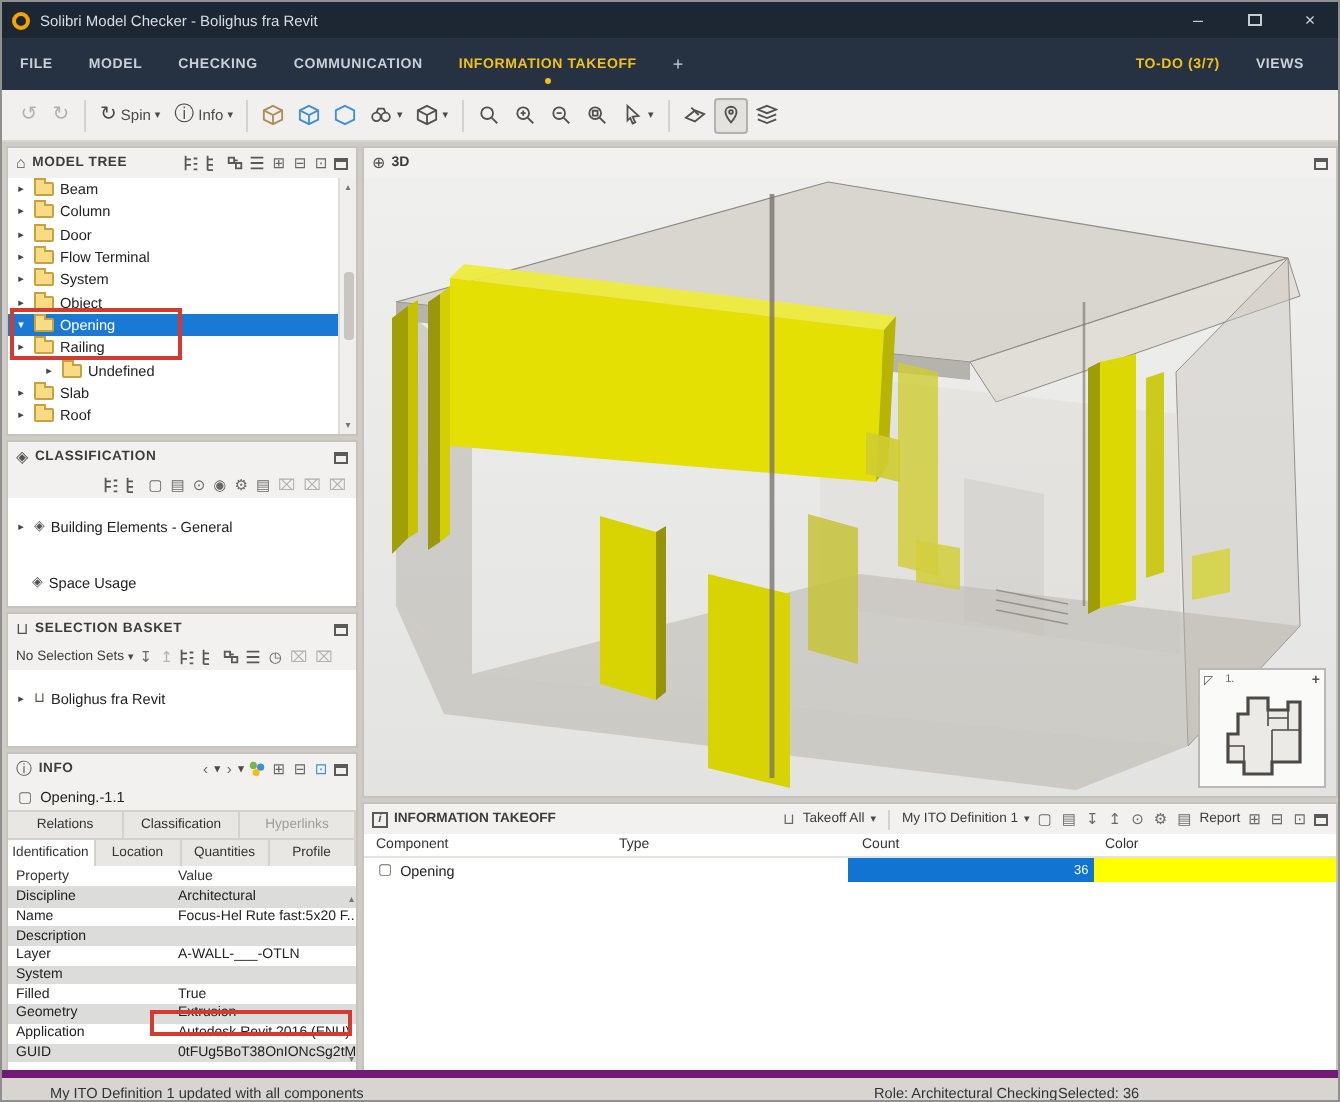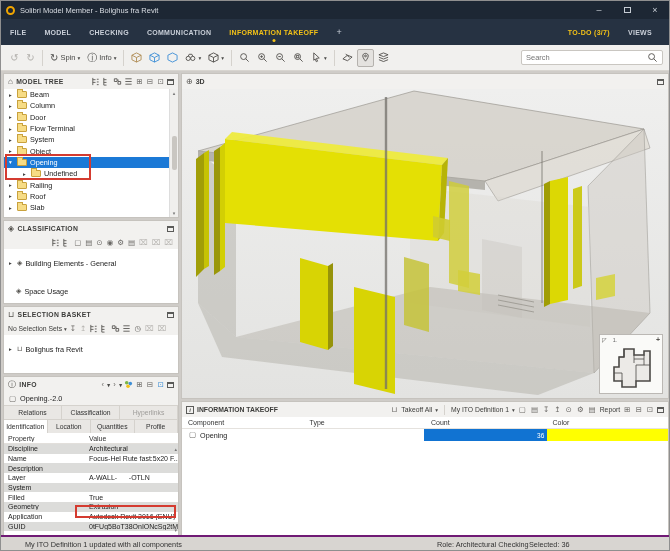--- a/index.html
+++ b/index.html
@@ -88,35 +88,35 @@
   .takeoff{position:absolute;left:180px;top:400px;width:488px;height:135px;background:#fff;border:1px solid #c6c3be;display:flex;flex-direction:column}
   .tohead{height:15px;background:#f2f1ef;display:flex;align-items:center;font-size:6.8px;font-weight:bold;padding:0 4px;gap:3px;color:#3c3c3a;flex-shrink:0}
   .tohead .right{margin-left:auto;display:flex;align-items:center;gap:3px;font-weight:normal}
   .sqi{width:8px;height:8px;border:1px solid #5a5a58;font-size:6px;display:flex;align-items:center;justify-content:center;color:#5a5a58;font-style:italic;flex-shrink:0}
   .tocols{display:flex;height:12px;align-items:center;font-size:7px;color:#333;border-bottom:1px solid #e5e2de;flex-shrink:0}
   .tocols>div{flex:1;padding-left:6px}
   .torow{display:flex;height:12px;align-items:center;font-size:7.2px;color:#222;flex-shrink:0}
   .torow>div{flex:1;height:100%;display:flex;align-items:center;padding-left:6px;gap:3px}
   .count-cell{background:#1173d2;color:#fff;justify-content:flex-end;padding-right:3px;font-size:6.5px}
   
-  .statusbar{position:absolute;left:0;right:0;bottom:0;height:15px;background:#d8d5d1;border-top:2px solid #701a75;font-size:7.3px;color:#333}
+  .statusbar{position:absolute;left:0;right:0;bottom:0;height:15px;background:#d8d5d1;border-top:4px solid #701a75;font-size:7.3px;color:#333}
   .sb-msg{position:absolute;left:24px;top:3px}
   .sb-role{position:absolute;left:436px;top:3px}
   .sb-sel{position:absolute;left:528px;top:3px}
   
   .anno{position:absolute;border:2px solid #d43b30;pointer-events:none;z-index:50}
   #anno1{left:4px;top:153px;width:86px;height:26px}
   #anno2{left:74px;top:504px;width:101px;height:13px}
 </style>
 </head>
 <body>
 
 <div class="titlebar">
   <span class="logo"></span>
-  <span>Solibri Model Member - Bolighus fra Revit</span>
+  <span>Solibri Model Checker - Bolighus fra Revit</span>
   <div class="win-controls">
     <span class="win-btn">–</span>
     <span class="win-btn">
         <span class="wmax"></span>
       </span>
     <span class="win-btn">×</span>
   </div>
 </div>
 
 <div class="menubar">
@@ -227,27 +227,20 @@
         <circle cx="6" cy="4.3" r="1"></circle>
       </svg>
   </span>
   <span class="tbtn">
     <svg class="mini" viewBox="0 0 12 12">
         <path d="M6 1 11 3 6 5 1 3Z"></path>
         <path d="M1 5.7 6 7.7 11 5.7"></path>
         <path d="M1 8.4 6 10.4 11 8.4"></path>
       </svg>
   </span>
-  <div class="search-box">
-    <input type="text" placeholder="Search" style="">
-    <svg class="mini" viewBox="0 0 12 12">
-        <circle cx="5" cy="5" r="3.2"></circle>
-        <path d="M7.4 7.4 10.5 10.5"></path>
-      </svg>
-  </div>
 </div>
 
 <div class="panel" style="top:72px;height:145px">
   <div class="phead">
     <span class="pico">⌂</span>
     <span>MODEL TREE</span>
     <span class="sp"></span>
     <span class="ptools">
       <svg class="ic" viewBox="0 0 10 10">
           <path d="M2 1v8M2 3h3M2 6h3M6.5 2.5h2M6.5 5.5h2M6.5 8.5h2"></path>
@@ -296,39 +289,39 @@
     <div class="trow">
         <span class="arr">▸</span>
         <span class="folder"></span>
         <span>Object</span>
       </div>
     <div class="trow sel">
         <span class="arr">▾</span>
         <span class="folder"></span>
         <span>Opening</span>
       </div>
+    <div class="trow">
+        <span class="arr">▸</span>
+        <span class="folder"></span>
+        <span>Railing</span>
+      </div>
     <div class="trow child">
         <span class="arr">▸</span>
         <span class="folder"></span>
         <span>Undefined</span>
       </div>
     <div class="trow">
         <span class="arr">▸</span>
         <span class="folder"></span>
-        <span>Railing</span>
+        <span>Slab</span>
       </div>
     <div class="trow">
         <span class="arr">▸</span>
         <span class="folder"></span>
         <span>Roof</span>
-      </div>
-    <div class="trow">
-        <span class="arr">▸</span>
-        <span class="folder"></span>
-        <span>Slab</span>
       </div>
     <div class="vscroll">
       <span>▴</span>
       <span class="vthumb"></span>
       <span>▾</span>
     </div>
   </div>
 </div>
 
 <div class="panel" style="top:219px;height:84px">
@@ -421,21 +414,21 @@
           <circle cx="4.5" cy="7" r="2" fill="#f2c117" stroke="none"></circle>
         </svg>
       <span class="hic">⊞</span>
       <span class="hic">⊟</span>
       <span class="hic blue">⊡</span>
       <span class="wm"></span>
     </span>
   </div>
   <div class="subject">
     <span class="hic">▢</span>
-    <span>Opening.-2.0</span>
+    <span>Opening.-1.1</span>
   </div>
   <div class="tabs">
     <span class="tab">Relations</span>
     <span class="tab">Classification</span>
     <span class="tab disabled">Hyperlinks</span>
   </div>
   <div class="tabs">
     <span class="tab active">Identification</span>
     <span class="tab">Location</span>
     <span class="tab">Quantities</span>

